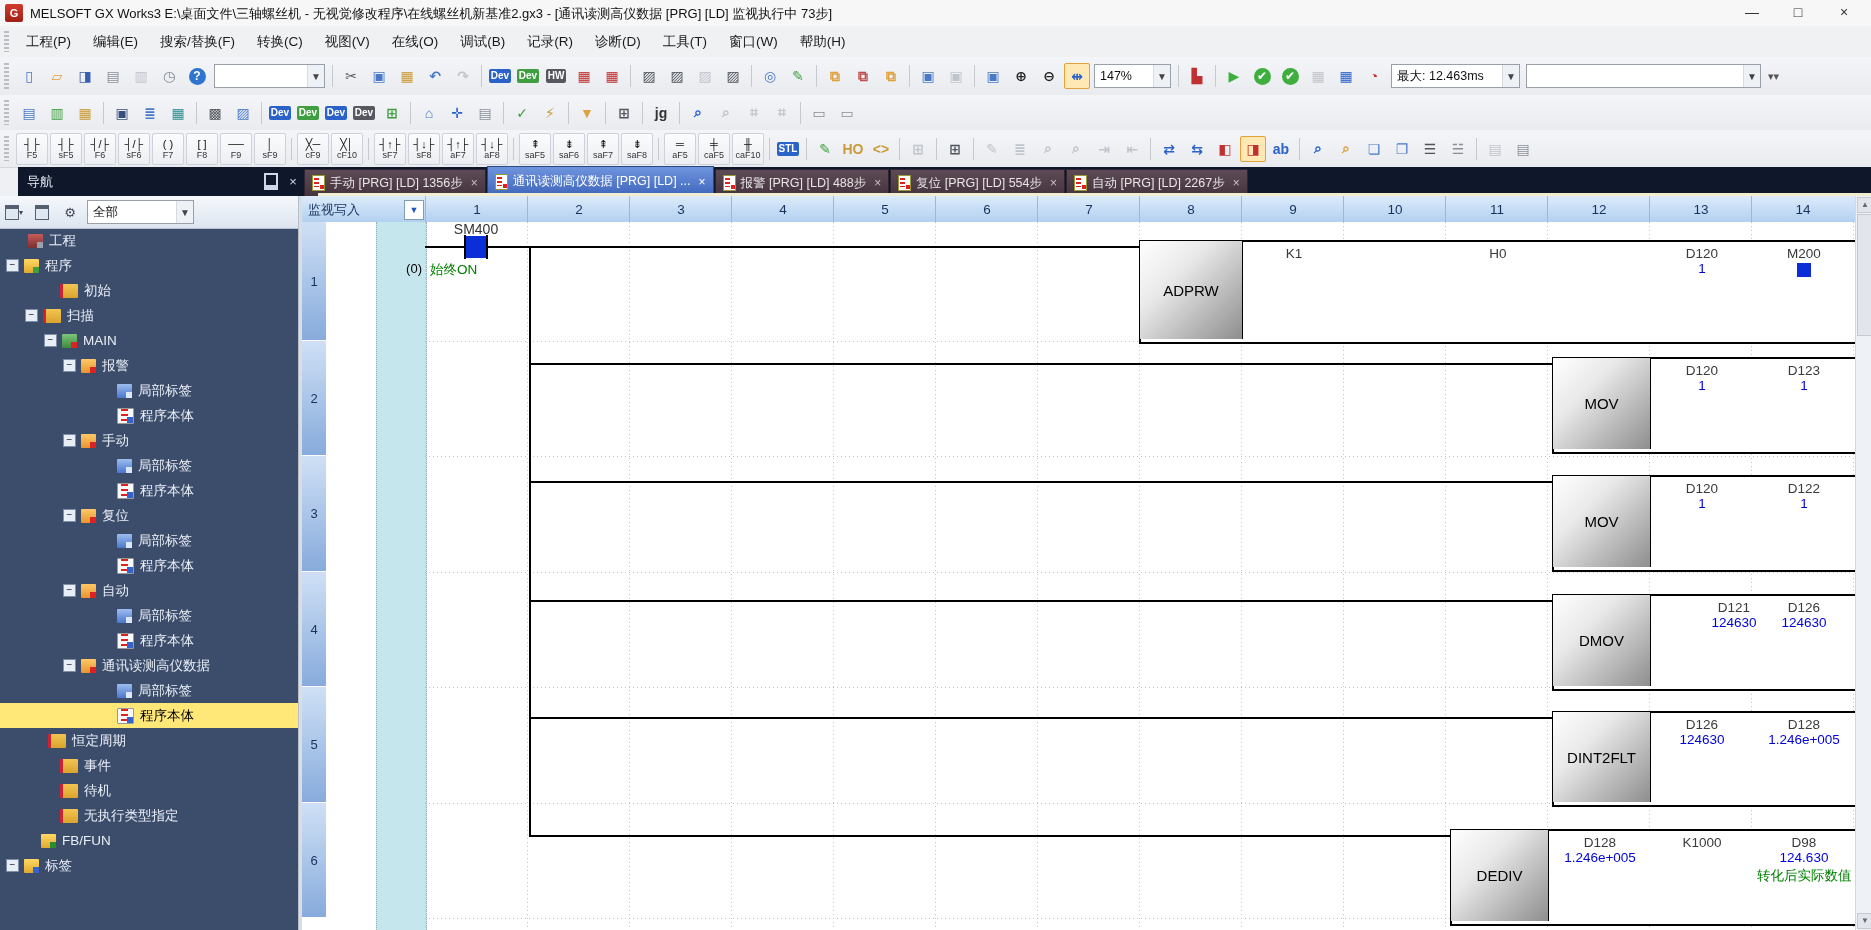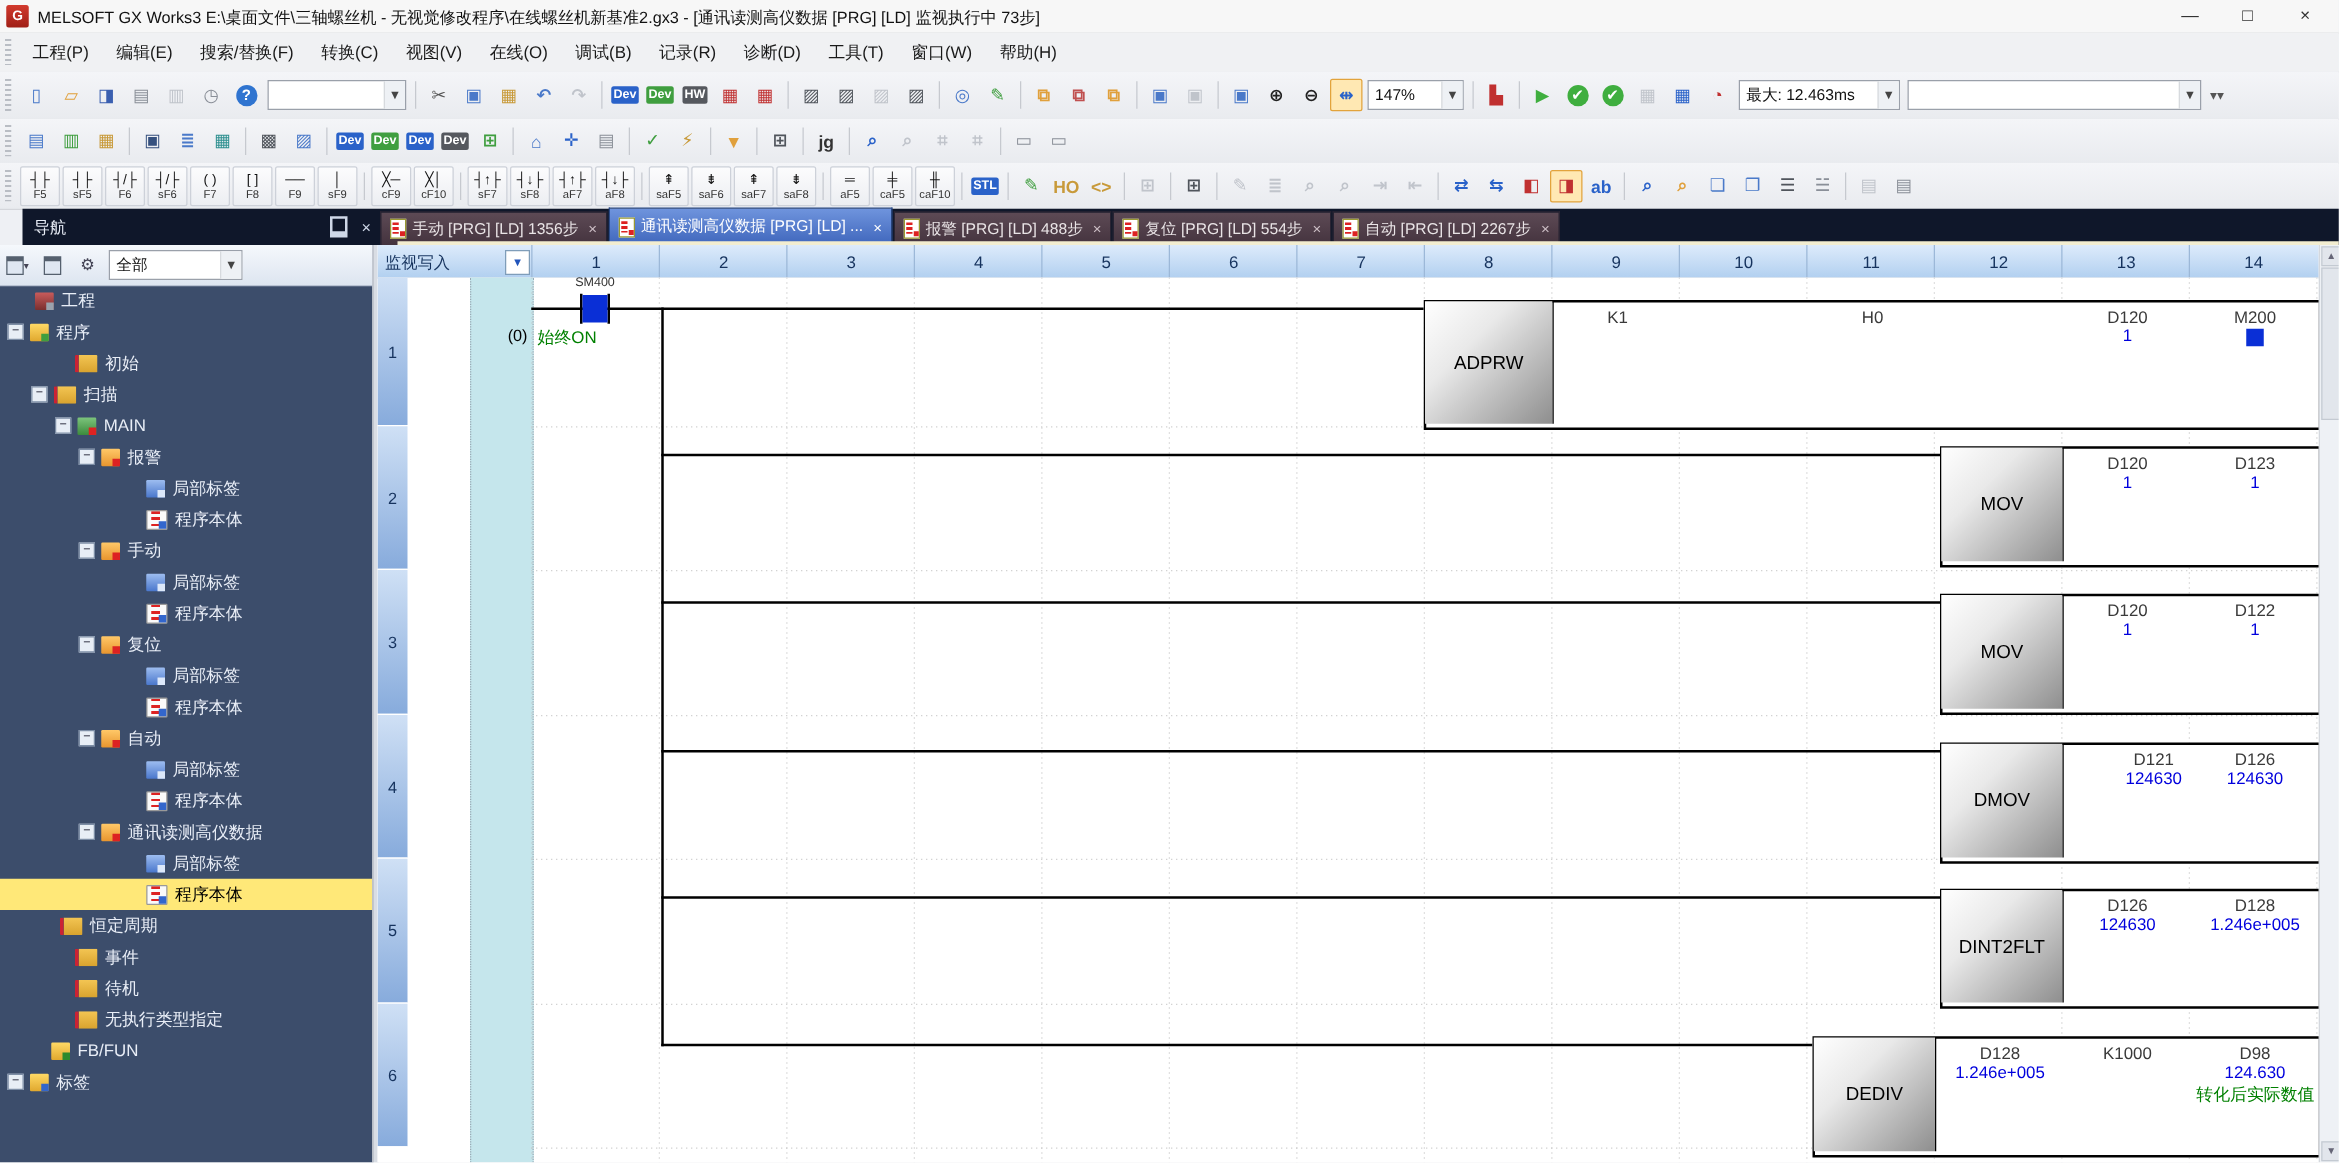--- a/index.html
+++ b/index.html
@@ -91,21 +91,21 @@
   .hdot{height:1px;background-image:linear-gradient(90deg,#c3c3c3 30%,transparent 30%);background-size:4px 1px;}
   .wire{height:2px;background:#000;}
   .vwire{width:2px;background:#000;}
   .ibox{border:2px solid #000;background:#fff;}
   .icell{background:linear-gradient(135deg,#ffffff 0%,#e9e9e9 35%,#8e8e8e 100%);border-right:1px solid #000;
          display:flex;align-items:center;justify-content:center;font-size:15px;color:#000;}
   .opl{font-size:13.5px;color:#3a3a3a;text-align:center;}
   .opv{font-size:13.5px;color:#0000dd;text-align:center;}
   .opc{font-size:13.5px;color:#008000;text-align:left;line-height:17px;}
   .bit{background:#0a2fd6;}
-  .devlbl{font-size:10px;color:#333;text-align:center;}
+  .devlbl{font-size:14px;color:#333;text-align:center;}
   .cmt{font-size:13.5px;color:#008000;}
   .step{font-size:13px;color:#000;text-align:right;}
   #vscroll{left:1553px;top:0;width:16px;height:734px;background:#eef1f5;border-left:1px solid #d4d8de;}
   .scb{left:1px;width:14px;text-align:center;font-size:8px;color:#667;background:#e2e6ec;border:1px solid #c4cad2;}
 </style>
 </head>
 <body>
 
 <div id="titlebar" class="abs">
   <div id="app-icon" class="abs">G</div>
@@ -828,21 +828,21 @@
         </div>
         <div class="abs" style="left: 199px; top: 0px; width: 102px; height: 100%;">
           <div class="opl" style="margin-top: 4px;">D122</div>
           <div class="opv">1</div>
         </div>
       </div>
       <div class="gutter abs" style="top: 350px; height: 114px;">4</div>
       <div class="wire abs" style="left: 227px; top: 378px; width: 1023px;"></div>
       <div class="ibox abs" style="left: 1250px; top: 372px; width: 301px; height: 93px;">
         <div class="icell abs" style="left: -1px; top: -1px; width: 97px; height: 91px;">DMOV</div>
-        <div class="abs" style="left: 97px; top: 0px; width: 102px; height: 100%; padding-left: 21px;">
+        <div class="abs" style="left: 108px; top: 0px; width: 102px; height: 100%; padding-left: 21px;">
           <div class="opl" style="margin-top: 4px;">D121</div>
           <div class="opv">124630</div>
         </div>
         <div class="abs" style="left: 199px; top: 0px; width: 102px; height: 100%;">
           <div class="opl" style="margin-top: 4px;">D126</div>
           <div class="opv">124630</div>
         </div>
       </div>
       <div class="gutter abs" style="top: 465px; height: 115px;">5</div>
       <div class="wire abs" style="left: 227px; top: 495px; width: 1023px;"></div>

